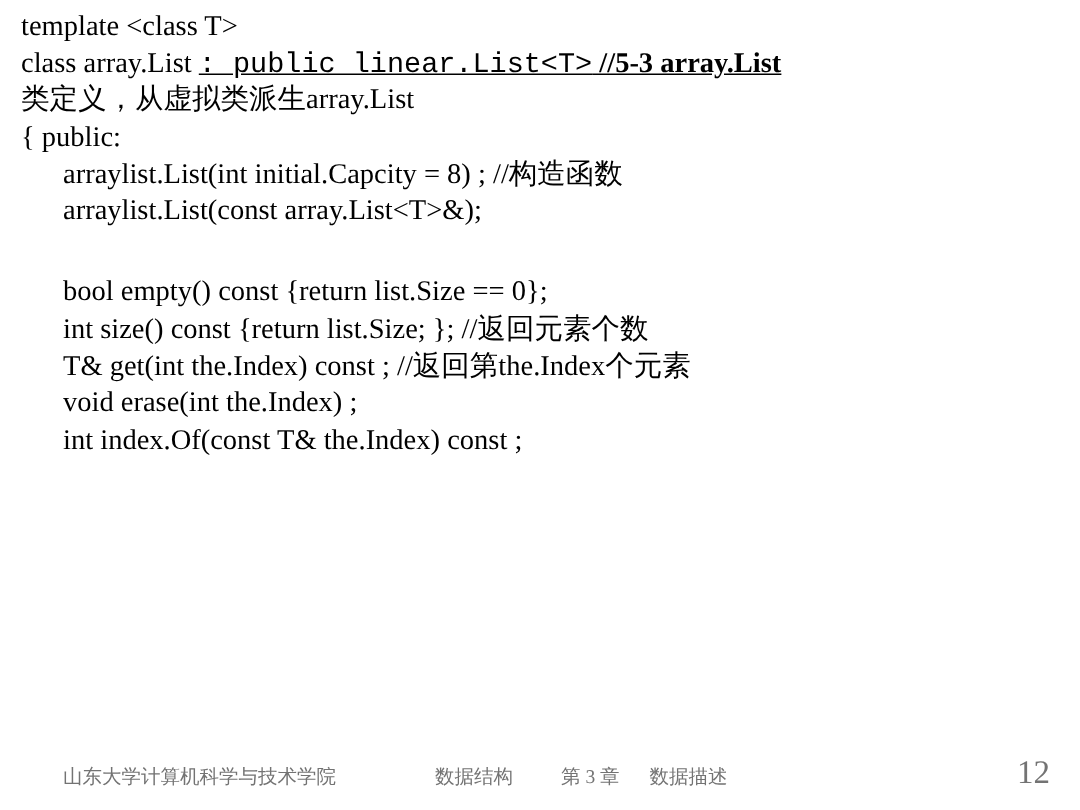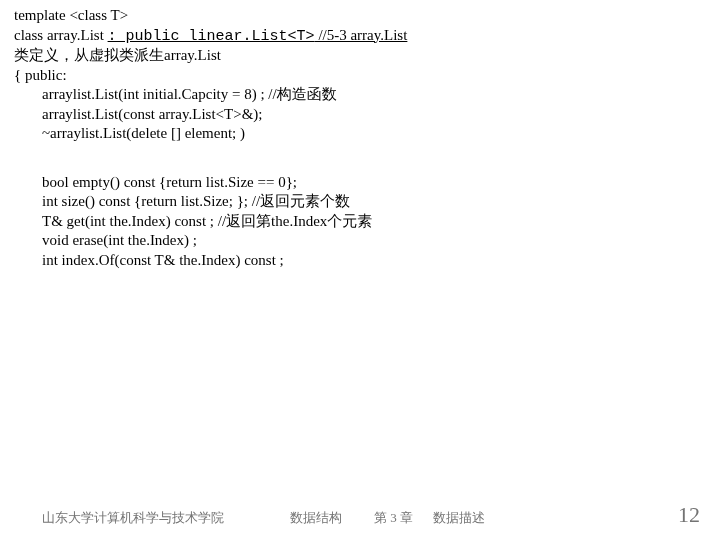--- a/index.html
+++ b/index.html
@@ -6,37 +6,38 @@
   body {
     width: 720px;
     height: 540px;
     background: #ffffff;
     font-family: "Times New Roman", "SimSun", serif;
     position: relative;
     overflow: hidden;
   }
   .content {
     padding: 6px 14px 0 14px;
-    font-size: 15px;
+    font-size: 19px;
     line-height: 1.3;
     color: #000;
   }
   .code-line {
     display: block;
   }
   .indent {
     padding-left: 28px;
   }
   a.link {
     color: #000;
     text-decoration: underline;
     font-family: Liberation Mono, monospace;
   }
   .underline {
     text-decoration: underline;
+    font-weight: bold;
   }
   .spacer {
     height: 29px;
   }
   .footer {
     position: absolute;
     bottom: 12px;
     left: 4px;
     width: 100%;
     padding: 0 24px 0 38px;
@@ -56,21 +57,20 @@
 
 <div class="content">
   <span class="code-line">template &lt;class T&gt;</span>
   <span class="code-line">
     <span>class  array.List </span><a class="link" href="#"> : public linear.List&lt;T&gt;</a><span class="underline"> //5-3 array.List</span>
   </span>
   <span class="code-line">类定义，从虚拟类派生array.List</span>
   <span class="code-line">{ public:</span>
   <span class="code-line indent">arraylist.List(int initial.Capcity = 8) ; //构造函数</span>
   <span class="code-line indent">arraylist.List(const array.List&lt;T&gt;&amp;);</span>
-  <span class="code-line indent">~arraylist.List(delete [] element; )</span>
   <div class="spacer"></div>
   <span class="code-line indent">bool empty() const  {return list.Size == 0};</span>
   <span class="code-line indent">int size() const {return list.Size; }; //返回元素个数</span>
   <span class="code-line indent">T&amp; get(int the.Index) const ; //返回第the.Index个元素</span>
   <span class="code-line indent">void erase(int the.Index) ;</span>
   <span class="code-line indent">int index.Of(const T&amp;  the.Index) const ;</span>
 </div>
 
 <div class="footer">
   <span class="org">山东大学计算机科学与技术学院</span>

